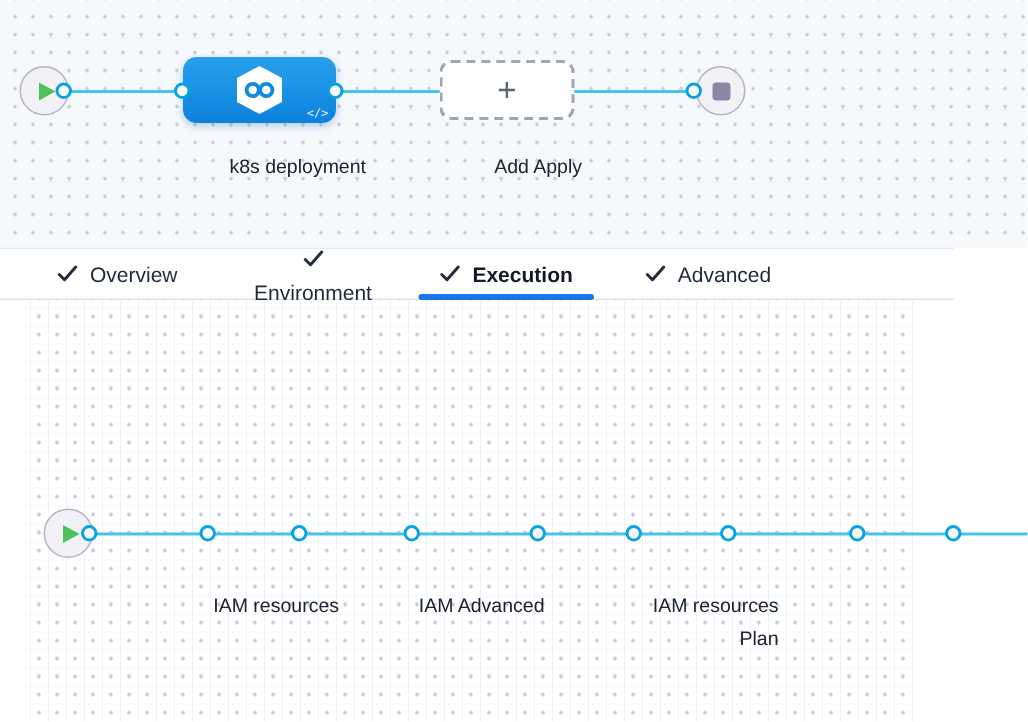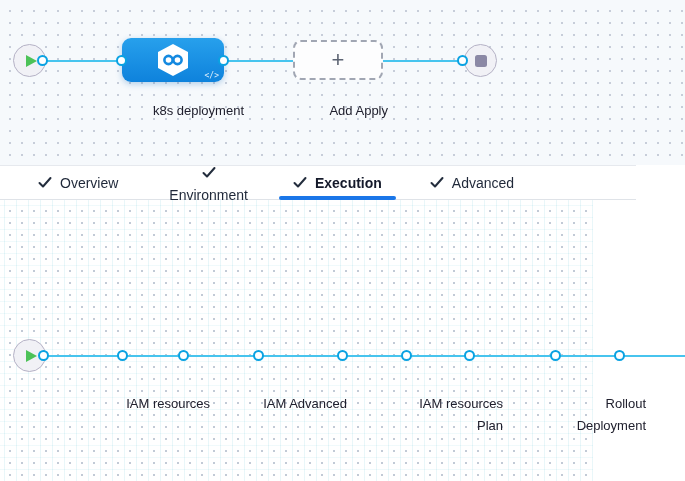--- a/index.html
+++ b/index.html
@@ -7,21 +7,21 @@
   #screen{position:relative;width:685px;height:481px;overflow:hidden;background:#fff;}
 
   
   .canvas-top{
     position:absolute;left:0;top:0;width:685px;height:165px;
     background-color:#f6f9fc;
     background-image:radial-gradient(circle,#c7cdd9 1px,transparent 1.3px);
     background-size:12px 12px;background-position:4px 5px;
   }
   .canvas-bottom{
-    position:absolute;left:0;top:200px;width:593px;height:281px;
+    position:absolute;left:16px;top:200px;width:593px;height:281px;
     background-color:#ffffff;
     background-image:
       radial-gradient(circle,#c2cad6 1px,transparent 1.3px),
       linear-gradient(to right,rgba(40,175,200,0.10) 1px,transparent 1px),
       linear-gradient(to bottom,rgba(40,175,200,0.07) 1px,transparent 1px);
     background-size:12px 12px;background-position:4px 5px;
   }
 
   
   .tabbar{
@@ -149,24 +149,20 @@
 
     <div class="node-label" style="left:227px;top:193px;width:120px;">
       <div>IAM Advanced</div>
     </div>
 
     <div class="node-label" style="left:383px;top:193px;width:120px;">
       <div>IAM resources</div>
       <div>Plan</div>
     </div>
 
-    <div class="node-label" style="left:526px;top:193px;width:120px;">
-      <div>Rollout</div>
-      <div>Deployment</div>
-    </div>
 
     <div class="port" style="left:38px;top:150px;"></div>
     <div class="port" style="left:117px;top:150px;"></div>
     <div class="port" style="left:178px;top:150px;"></div>
     <div class="port" style="left:253px;top:150px;"></div>
     <div class="port" style="left:337px;top:150px;"></div>
     <div class="port" style="left:401px;top:150px;"></div>
     <div class="port" style="left:464px;top:150px;"></div>
     <div class="port" style="left:550px;top:150px;"></div>
     <div class="port" style="left:614px;top:150px;"></div>

